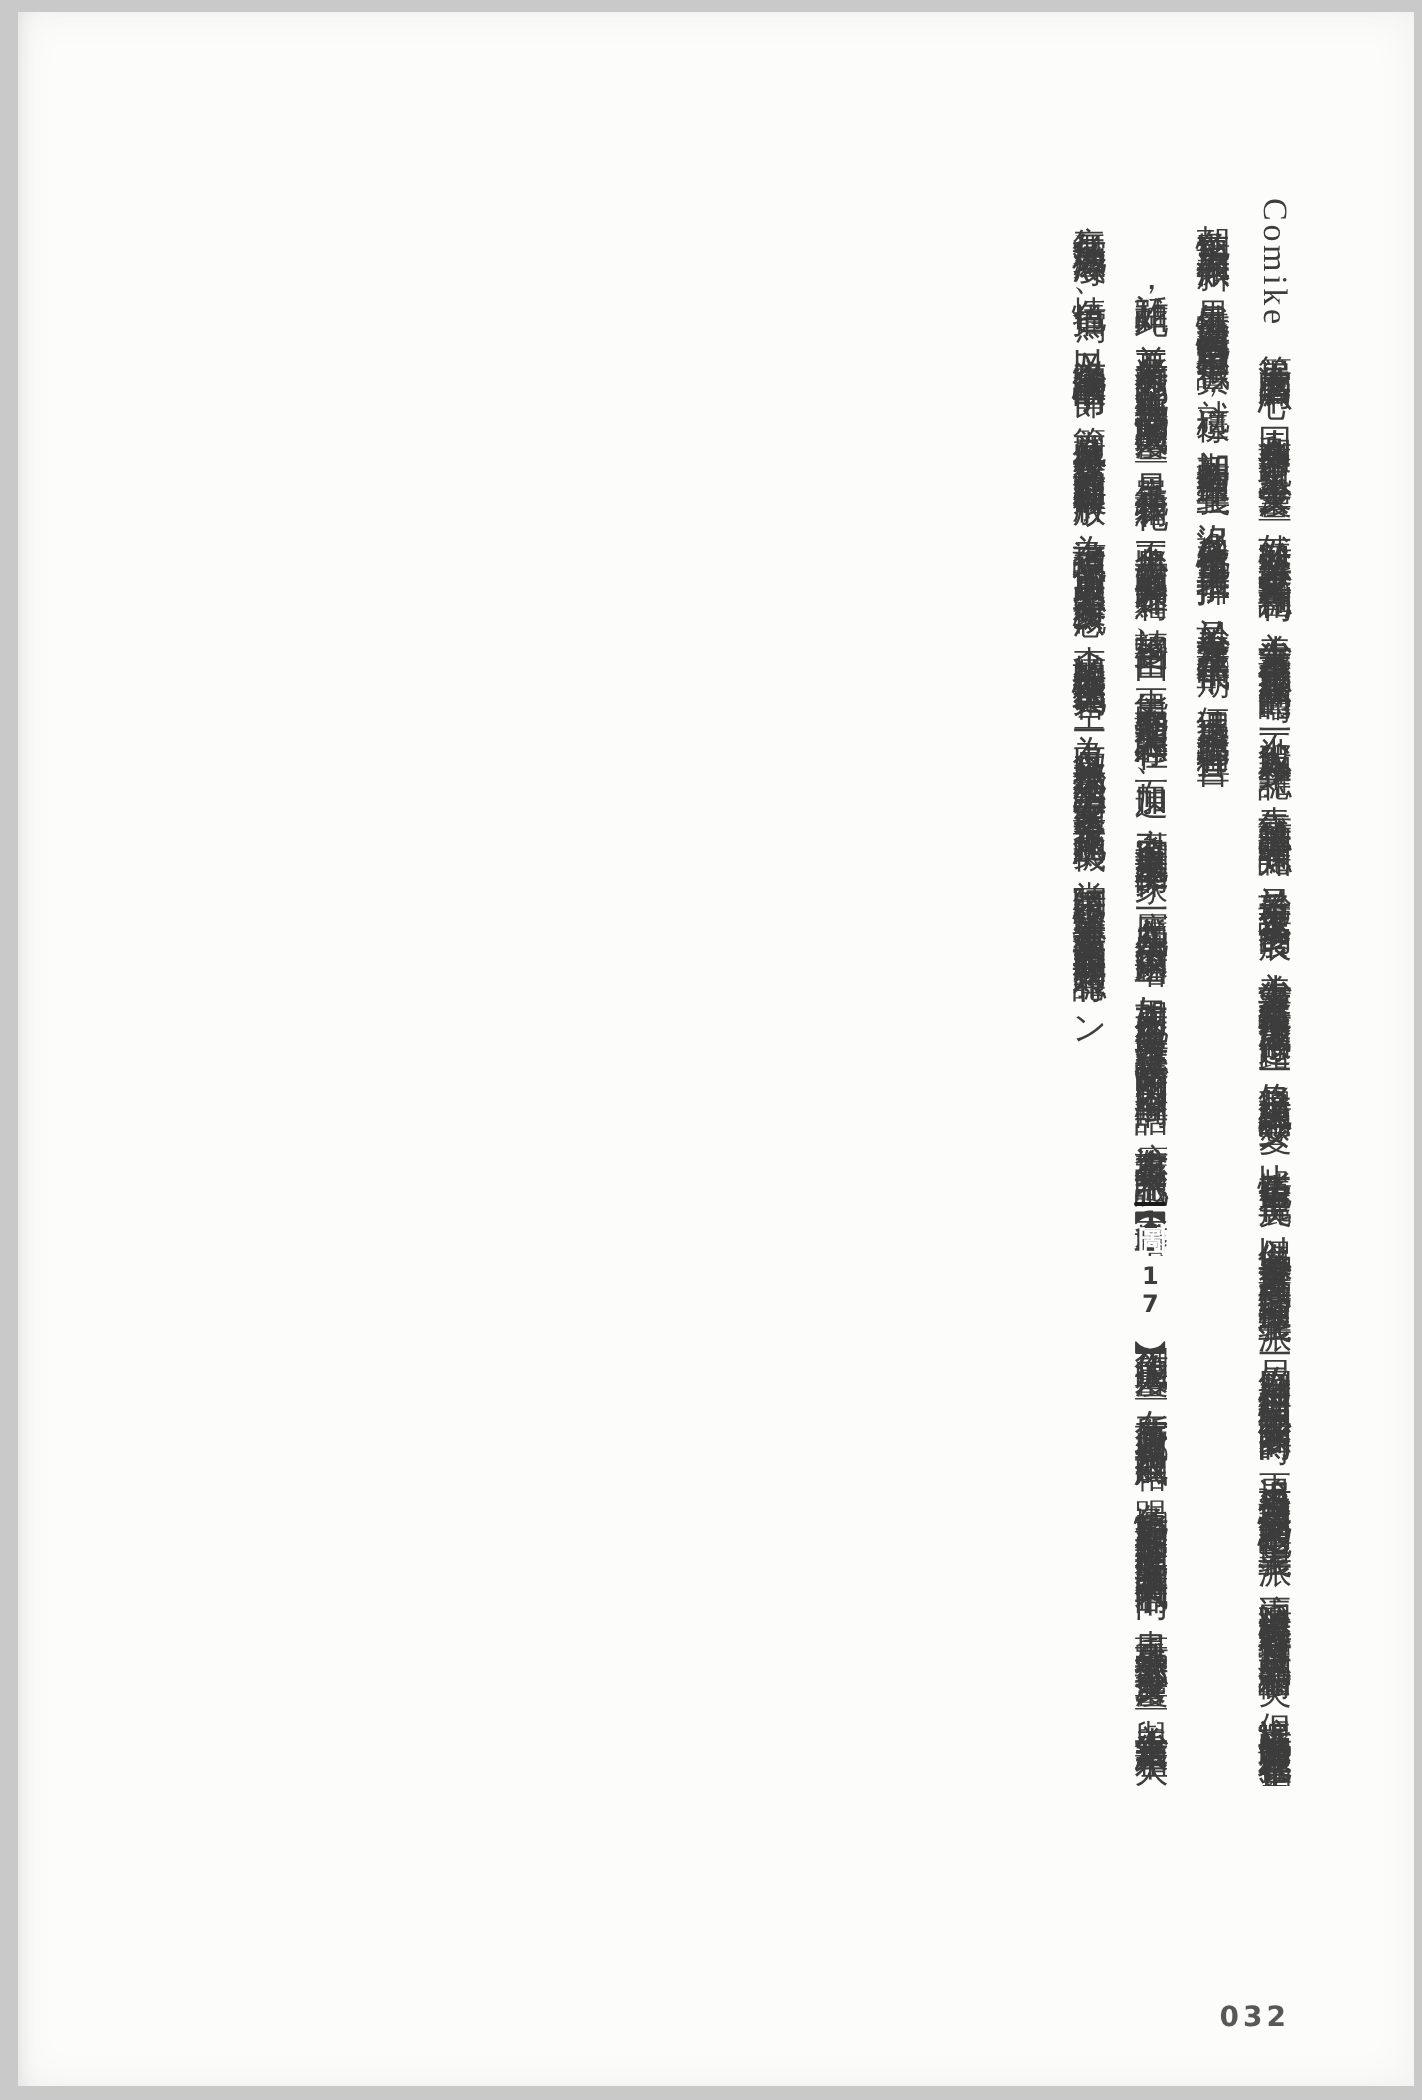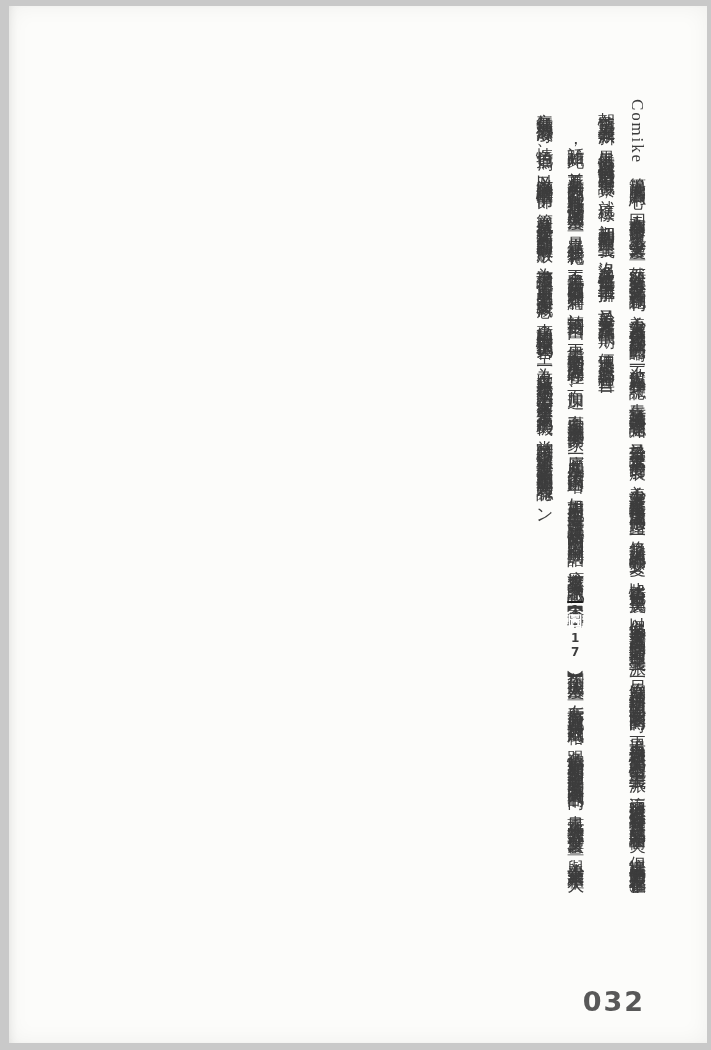--- a/index.html
+++ b/index.html
@@ -55,21 +55,21 @@
     text-orientation: upright;
     font-family: "DejaVu Sans", "Liberation Sans", sans-serif;
     font-size: 12px;
     font-weight: bold;
     letter-spacing: 0;
   }
   .page-number {
     position: absolute;
     right: 62px; bottom: 26px;
     font-family: "DejaVu Sans", "Liberation Sans", sans-serif;
-    font-size: 27px;
+    font-size: 14px;
     font-weight: bold;
     letter-spacing: 2px;
     color: var(--page_number);
   }
 </style>
 </head>
 <body>
 
 <div class="page">
 

